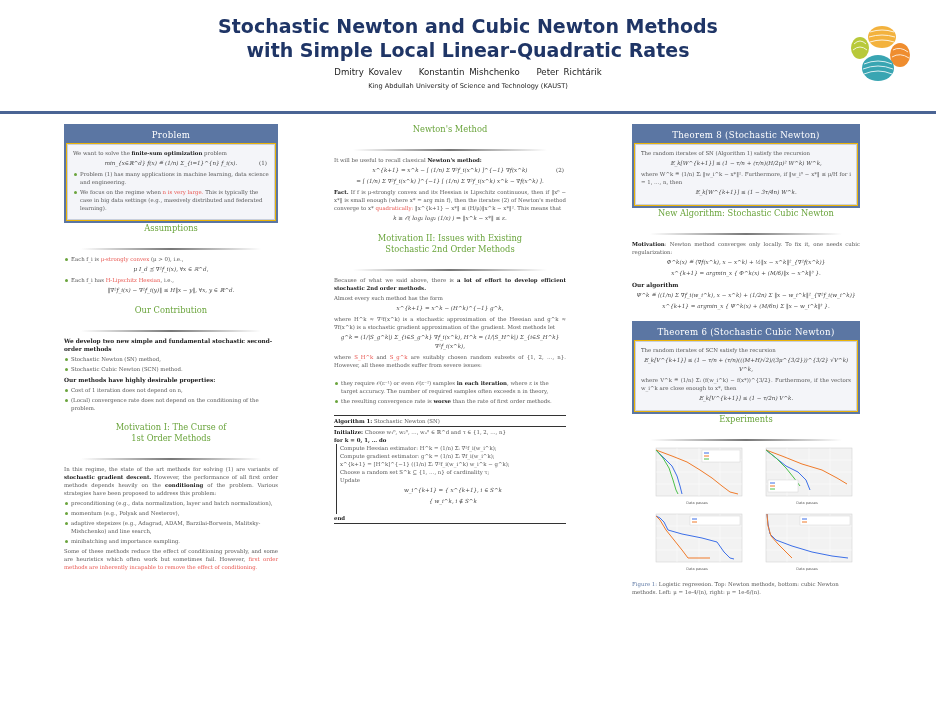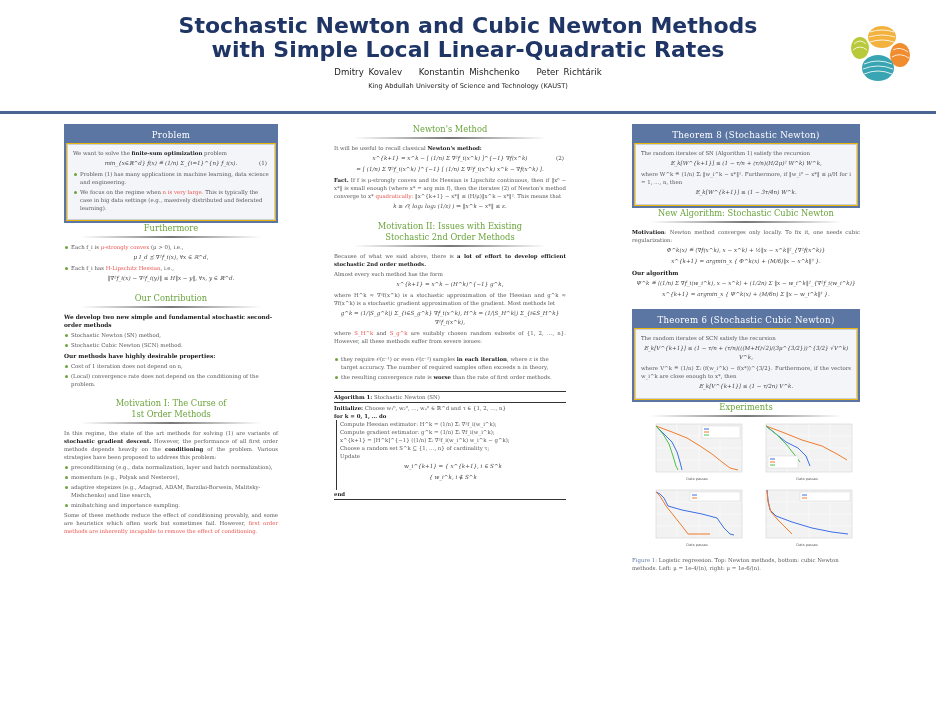--- a/index.html
+++ b/index.html
@@ -1,38 +1,38 @@
 <!DOCTYPE html>
 <html><head>
 <meta charset="utf-8">
 <style>
   * { box-sizing: border-box; margin: 0; padding: 0; }
   html, body { width: 936px; height: 701px; background: #ffffff; overflow: hidden; }
   body { position: relative; font-family: "DejaVu Serif", serif; color: #333; }
 
   .title-block { position: absolute; left: 0; top: 14px; width: 936px; text-align: center; }
-  .title { font-family: "DejaVu Sans", sans-serif; font-weight: bold; color: #1f3566; font-size: 22px; line-height: 24px; }
+  .title { font-family: "DejaVu Sans", sans-serif; font-weight: bold; color: #1f3566; font-size: 19px; line-height: 24px; }
   .authors { font-family: "DejaVu Sans", sans-serif; font-size: 8.6px; color: #222; margin-top: 5px; word-spacing: 2px; }
   .authors span { margin: 0 6px; }
   .affil { font-family: "DejaVu Sans", sans-serif; font-size: 6.6px; color: #222; margin-top: 5px; }
 
   .logo { position: absolute; left: 848px; top: 24px; width: 64px; height: 60px; }
 
   .rule { position: absolute; left: 0; top: 111px; width: 936px; height: 3px; background: #4a6494; }
 
   .col { position: absolute; top: 124px; }
   .col1 { left: 64px; width: 214px; }
   .col2 { left: 334px; width: 232px; }
   .col3 { left: 632px; width: 228px; }
 
   .box { border: 2px solid #5b76a3; background: #eab308; }
   .box-head { background: #5b76a3; color: #ffffff; text-align: center; font-size: 8.6px; padding: 4px 0 3px; letter-spacing: .3px; }
   .box-body { padding: 4px 5px 5px; font-size: 5.4px; line-height: 8px; color: #444; background: #f4f5f9; border: 1px solid #c8cfdd; margin: 1px; }
 
-  .sec-head { text-align: center; color: #6aa43c; font-size: 8.3px; line-height: 11px; padding-bottom: 4px; margin-bottom: 5px; position: relative; }
+  .sec-head { text-align: center; color: #6aa43c; font-size: 8.3px; line-height: 11px; padding-bottom: 16px; margin-bottom: 5px; position: relative; }
   .sec-head::after { content: ""; position: absolute; left: 8%; right: 8%; bottom: 0; height: 2px; background: linear-gradient(to right, rgba(150,150,150,0), #777 50%, rgba(150,150,150,0)); }
 
   .txt { font-size: 5.4px; line-height: 8px; color: #555; text-align: justify; }
   .txt b { color: #222; }
   .red { color: #e8544e; }
   .eq { text-align: center; font-style: italic; font-size: 5.6px; line-height: 9px; color: #444; margin: 2px 0; position: relative; }
   .eqnum { position: absolute; right: 2px; font-style: normal; }
   ul.bl { list-style: none; margin: 2px 0; }
   ul.bl li { position: relative; padding-left: 7px; font-size: 5.4px; line-height: 8px; color: #555; margin-bottom: 2px; }
   ul.bl li::before { content: ""; position: absolute; left: 1px; top: 3px; width: 3px; height: 3px; border-radius: 50%; background: #6aa43c; }
@@ -94,21 +94,21 @@
     <div class="box-body">
       <div class="txt"><span>We want to solve the </span><b>finite-sum optimization</b><span> problem</span></div>
       <div class="eq"><span>min_{x∈ℝ^d} f(x) ≝ (1/n) Σ_{i=1}^{n} f_i(x).</span><span class="eqnum">(1)</span></div>
       <ul class="bl">
         <li>Problem (1) has many applications in machine learning, data science and engineering.</li>
         <li><span>We focus on the regime when </span><span class="red">n is very large.</span><span> This is typically the case in big data settings (e.g., massively distributed and federated learning).</span></li>
       </ul>
     </div>
   </div>
 
-  <div class="sec-head">Furthermore</div>
+  <div class="sec-head">Assumptions</div>
   <ul class="bl">
     <li><span>Each f_i is </span><span class="red">μ-strongly convex</span><span> (μ &gt; 0), i.e.,</span></li>
   </ul>
   <div class="eq">μ I_d ⪯ ∇²f_i(x),  ∀x ∈ ℝ^d,</div>
   <ul class="bl">
     <li><span>Each f_i has </span><span class="red">H-Lipschitz Hessian</span><span>, i.e.,</span></li>
   </ul>
   <div class="eq">‖∇²f_i(x) − ∇²f_i(y)‖ ≤ H‖x − y‖, ∀x, y ∈ ℝ^d.</div>
   <div class="gap"></div>
 

